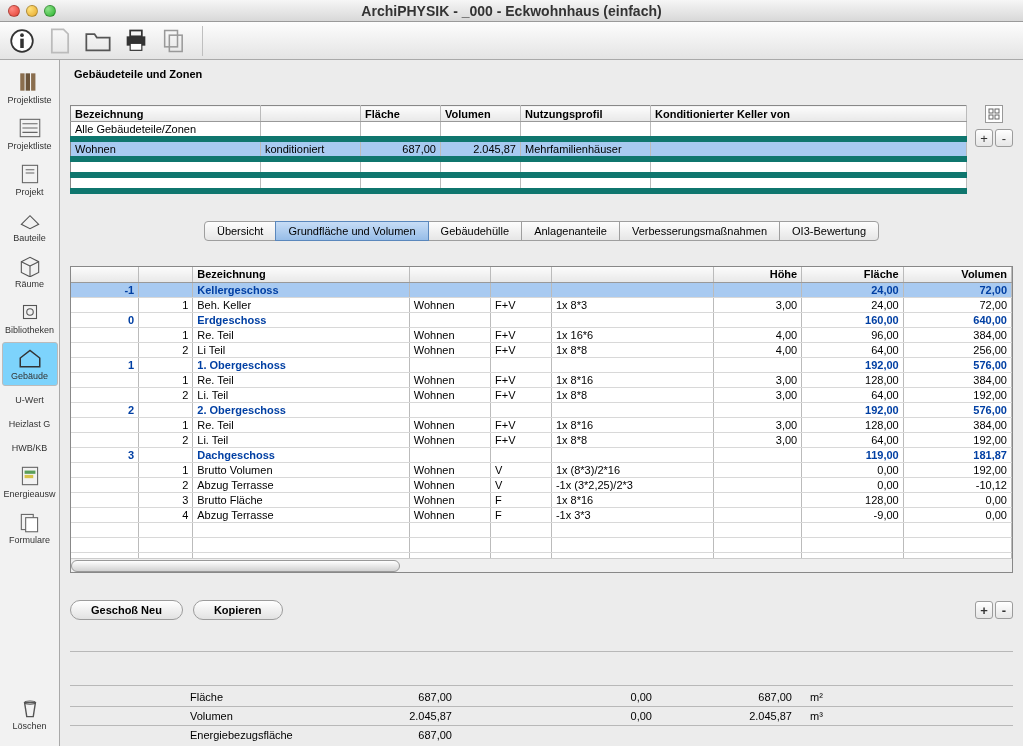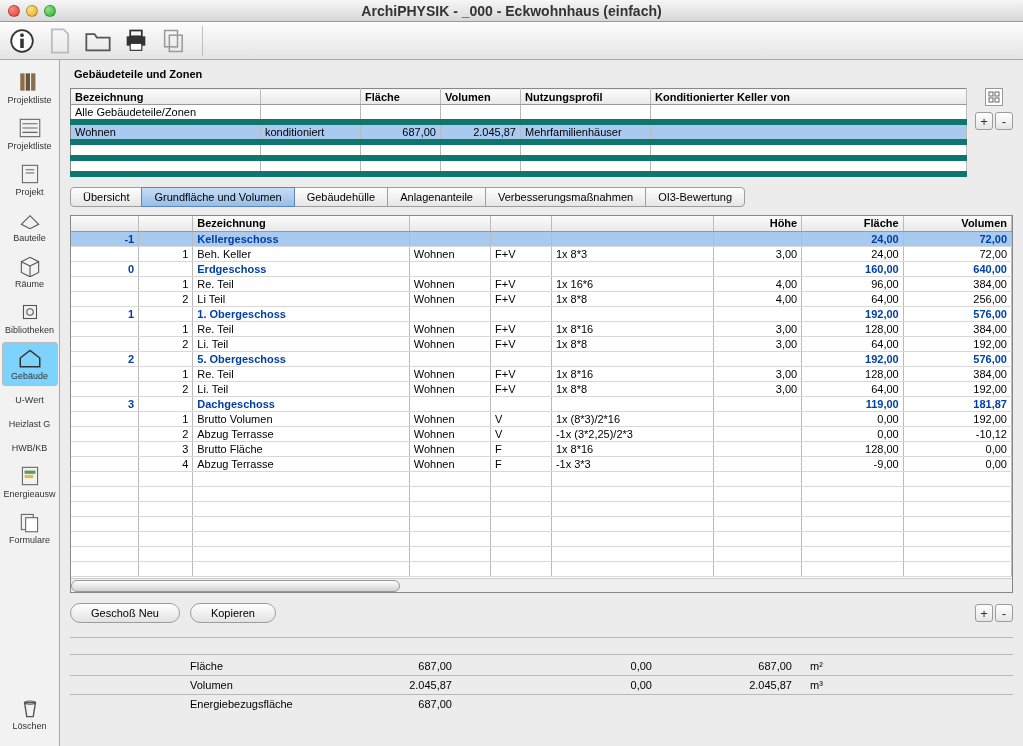--- a/index.html
+++ b/index.html
@@ -65,21 +65,21 @@
 }
 .sidebar-item.active { background: #7dd3fc; border-color: #bbb; }
 .sidebar-item svg { width: 26px; height: 22px; }
 .sidebar-item span { margin-top: 2px; max-width: 56px; white-space: nowrap; overflow: hidden; text-overflow: ellipsis; }
 .sidebar-bottom { margin-top: auto; margin-bottom: 10px; }
 .main {
   flex: 1;
   padding: 8px 10px 2px 10px;
   display: flex;
   flex-direction: column;
-  gap: 8px;
+  gap: 25px;
   overflow: hidden;
 }
 .section-title { font-size: 11px; font-weight: bold; margin-left: 4px; }
 .zone-row { display: flex; gap: 8px; align-items: flex-start; }
 .zone-table {
   flex: 1;
   border: 1px solid #888;
   background: #fff;
   border-collapse: collapse;
   table-layout: fixed;
@@ -101,21 +101,21 @@
 .mini-icon { width: 18px; height: 18px; border: 1px solid #999; background: #fff; display: flex; align-items: center; justify-content: center; }
 .pm-row { display: flex; gap: 2px; }
 .square-btn {
   width: 18px; height: 18px;
   border: 1px solid #9c9c9c;
   background: linear-gradient(to bottom, #fff, #e6e6e6);
   border-radius: 3px;
   display: flex; align-items: center; justify-content: center;
   font-size: 13px; color: #333; cursor: pointer;
 }
-.tabs-row { display: flex; gap: 0; margin-top: 2px; }
+.tabs-row { display: flex; justify-content: center; gap: 0; margin-top: 2px; }
 .tab {
   padding: 3px 12px;
   border: 1px solid #9e9e9e;
   background: linear-gradient(to bottom, #fdfdfd, #e6e6e6);
   font-size: 11px;
   cursor: pointer;
   margin-left: -1px;
 }
 .tab:first-child { border-top-left-radius: 4px; border-bottom-left-radius: 4px; margin-left: 0; }
 .tab:last-child { border-top-right-radius: 4px; border-bottom-right-radius: 4px; }
@@ -140,21 +140,21 @@
   height: 15px;
   overflow: hidden;
   white-space: nowrap;
 }
 .detail-table th { background: linear-gradient(to bottom, #fcfcfc, #e8e8e8); font-weight: bold; border-bottom: 1px solid #999; text-align: left; }
 .detail-table th.num, .detail-table td.num { text-align: right; }
 .level-row td { color: #003fa3; font-weight: bold; }
 .level-row.selected td { background: #a8caf1; }
 .hscroll { position: absolute; bottom: 0; left:0; right:0; height: 14px; background: #efefef; border-top: 1px solid #ccc; }
 .hscroll-thumb { position: absolute; left:0; top:1px; height:12px; width:35%; background: linear-gradient(to bottom,#fff,#d2d2d2); border:1px solid #999; border-radius:6px; }
-.button-row { display: flex; align-items: center; gap: 10px; margin-top: 2px; }
+.button-row { display: flex; align-items: center; gap: 10px; margin-top: 2px; font-weight: bold; }
 .pill-btn {
   padding: 3px 20px;
   border: 1px solid #9c9c9c;
   background: linear-gradient(to bottom, #fff, #e2e2e2);
   border-radius: 12px;
   font-size: 11px;
   cursor: pointer;
 }
 .spacer { flex: 1; }
 .divider { height: 1px; background: #b8b8b8; margin: 6px 0; }
@@ -496,21 +496,21 @@
               <td>Wohnen</td>
               <td>F+V</td>
               <td>1x  8*8</td>
               <td class="num">3,00</td>
               <td class="num">64,00</td>
               <td class="num">192,00</td>
             </tr>
             <tr class="level-row">
               <td class="num">2</td>
               <td class="num"></td>
-              <td>5. Obergeschoss</td>
+              <td>2. Obergeschoss</td>
               <td></td>
               <td></td>
               <td></td>
               <td class="num"></td>
               <td class="num">192,00</td>
               <td class="num">576,00</td>
             </tr>
             <tr>
               <td class="num"></td>
               <td class="num">1</td>

